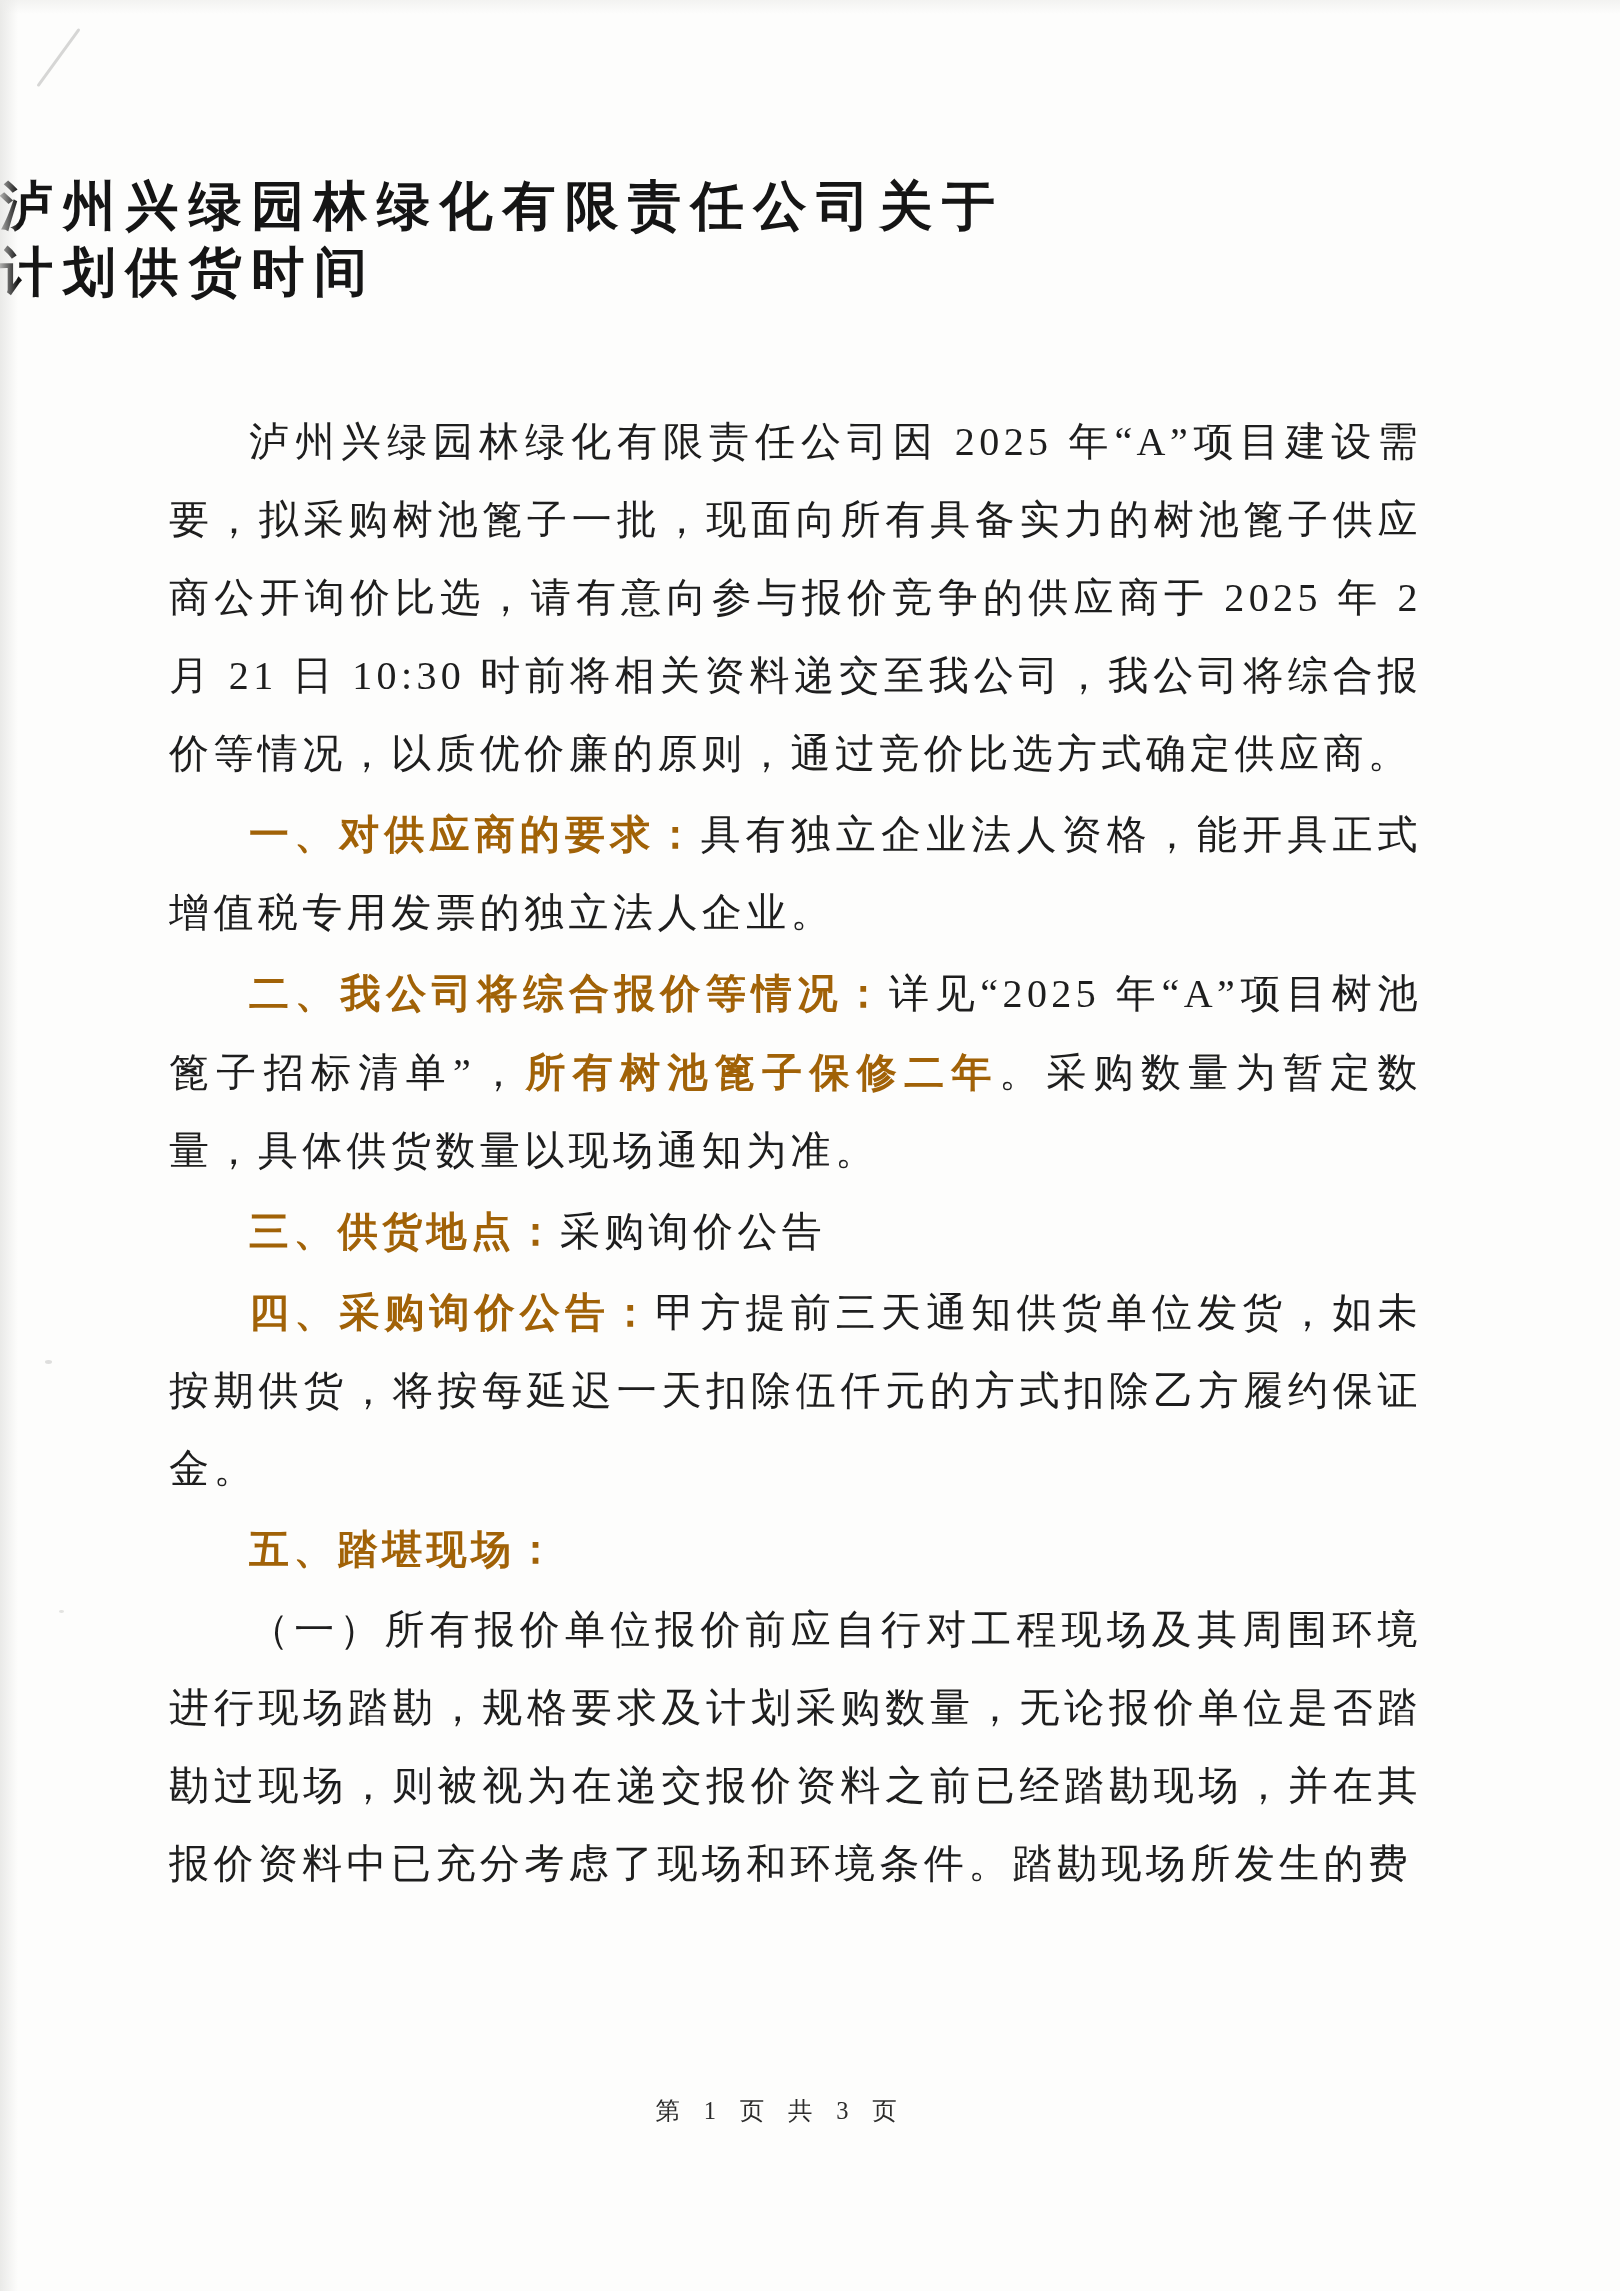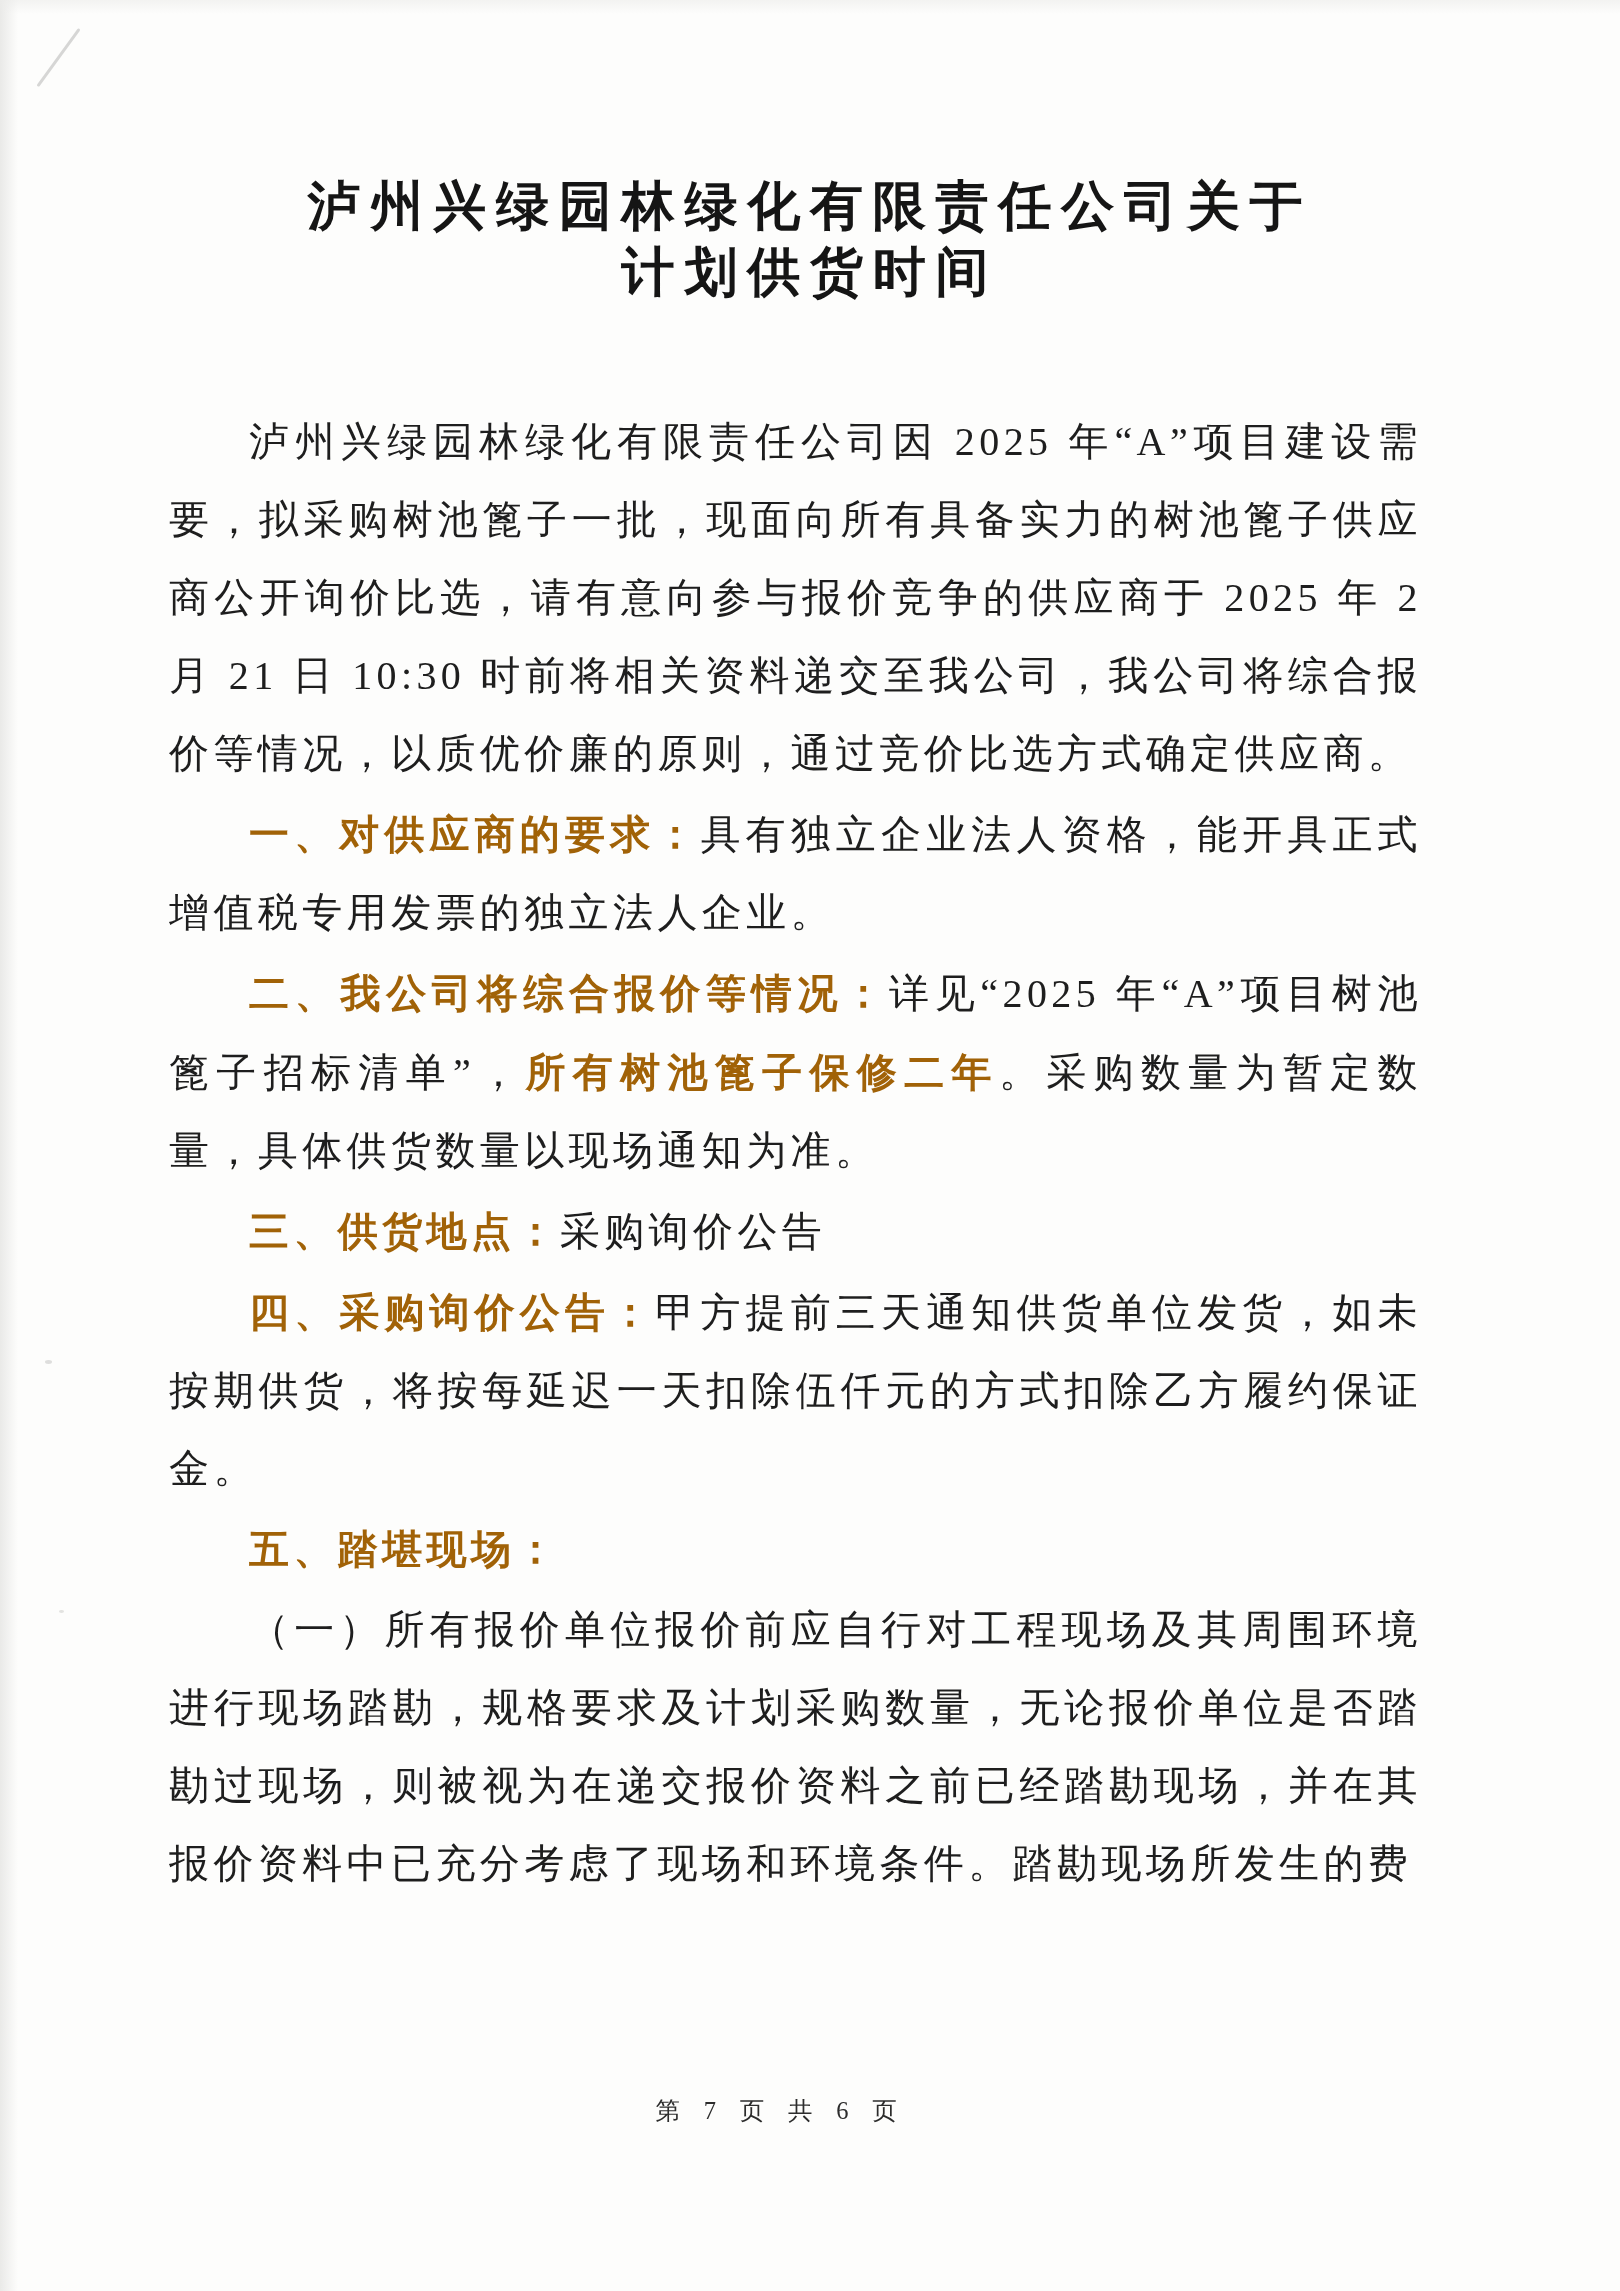--- a/index.html
+++ b/index.html
@@ -28,21 +28,21 @@
     background: #c2c2c0; transform: rotate(36deg); opacity: .65; border-radius: 2px;
   }
   .speck-1 { position: absolute; left: 45px; top: 1360px; width: 6.9px; height: 3.9px;
     background: #d6d6d4; border-radius: 50%; opacity: .8; }
   .speck-2 { position: absolute; left: 59px; top: 1610px; width: 4.9px; height: 2.9px;
     background: #dcdcda; border-radius: 50%; opacity: .8; }
 
   .title {
     margin: 0;
     padding-top: 173px;
-    text-align: center;
+    text-align: left;
     font-size: 53px;
     line-height: 66px;
     font-weight: 700;
     letter-spacing: 9.8px;
     color: #151515;
   }
   .title-line { display: block; }
 
   .doc-body {
     margin-top: 98px;
@@ -91,15 +91,15 @@
   <div class="doc-body">
       <p class="para indent"><span class="run">泸州兴绿园林绿化有限责任公司因 2025 年“A”项目建设需要，拟采购树池篦子一批，现面向所有具备实力的树池篦子供应商公开询价比选，请有意向参与报价竞争的供应商于 2025 年 2 月 21 日 10:30 时前将相关资料递交至我公司，我公司将综合报价等情况，以质优价廉的原则，通过竞价比选方式确定供应商。</span></p>
       <p class="para indent"><span class="run bold">一、对供应商的要求：</span><span class="run">具有独立企业法人资格，能开具正式增值税专用发票的独立法人企业。</span></p>
       <p class="para indent"><span class="run bold">二、我公司将综合报价等情况：</span><span class="run">详见“2025 年“A”项目树池篦子招标清单”，</span><span class="run bold">所有树池篦子保修二年</span><span class="run">。采购数量为暂定数量，具体供货数量以现场通知为准。</span></p>
       <p class="para indent"><span class="run bold">三、供货地点：</span><span class="run">采购询价公告</span></p>
       <p class="para indent"><span class="run bold">四、采购询价公告：</span><span class="run">甲方提前三天通知供货单位发货，如未按期供货，将按每延迟一天扣除伍仟元的方式扣除乙方履约保证金。</span></p>
       <p class="para indent"><span class="run bold">五、踏堪现场：</span></p>
       <p class="para indent"><span class="run">（一）所有报价单位报价前应自行对工程现场及其周围环境进行现场踏勘，规格要求及计划采购数量，无论报价单位是否踏勘过现场，则被视为在递交报价资料之前已经踏勘现场，并在其报价资料中已充分考虑了现场和环境条件。踏勘现场所发生的费</span></p>
     </div>
 
-  <div class="footer">第 7 页 共 6 页</div>
+  <div class="footer">第 1 页 共 3 页</div>
 </div>
 
 
 </body></html>

